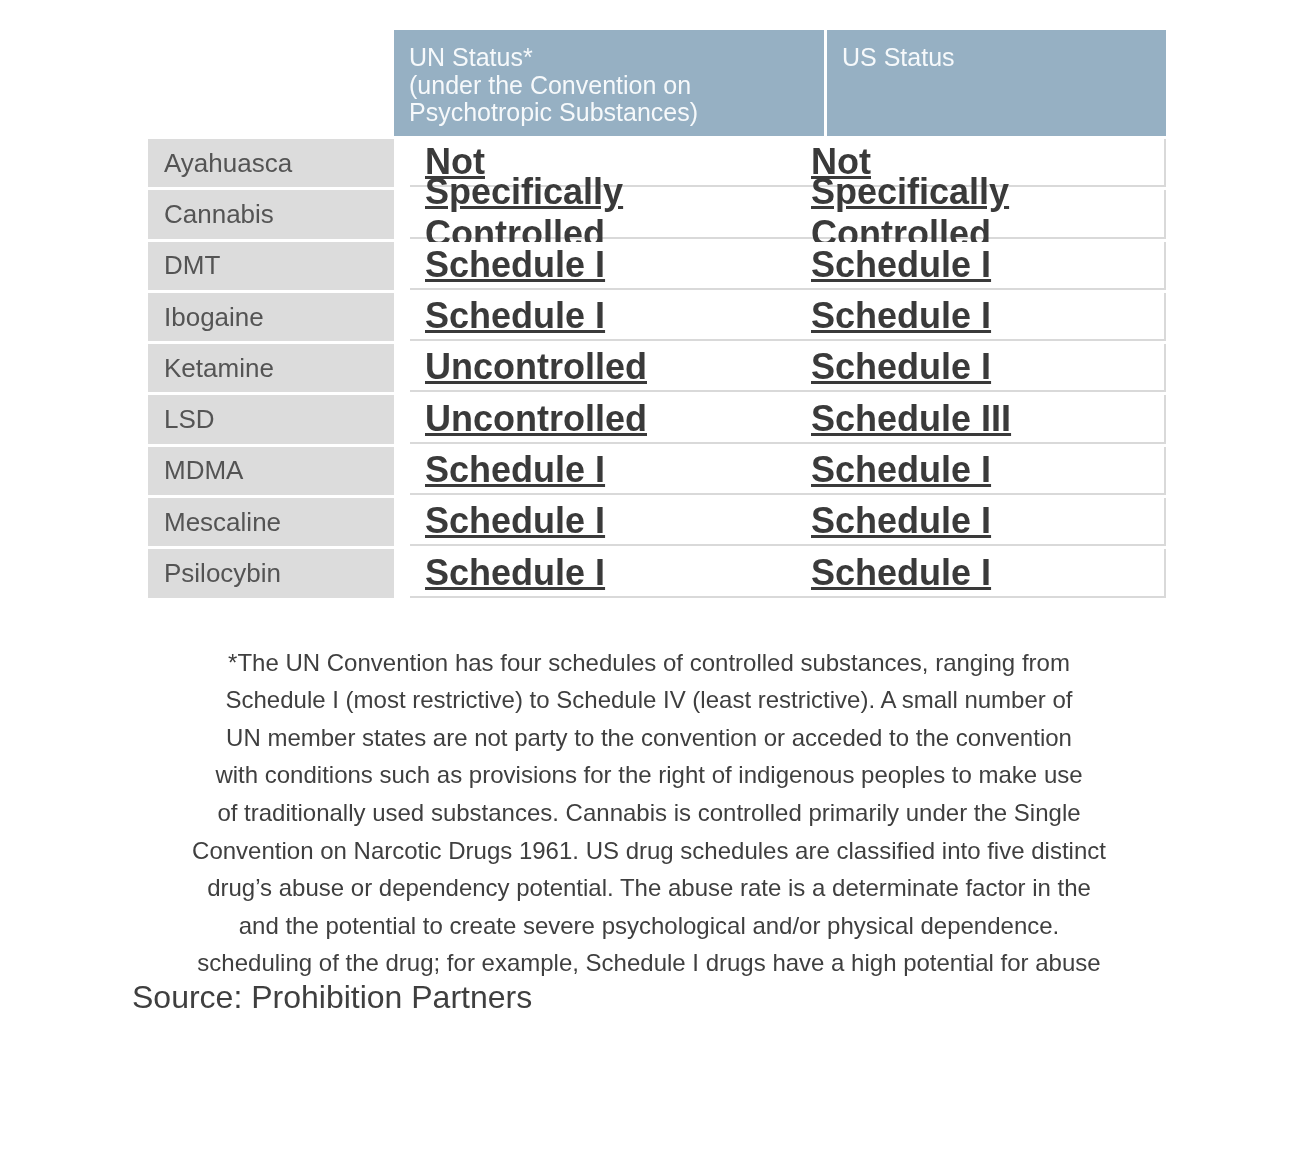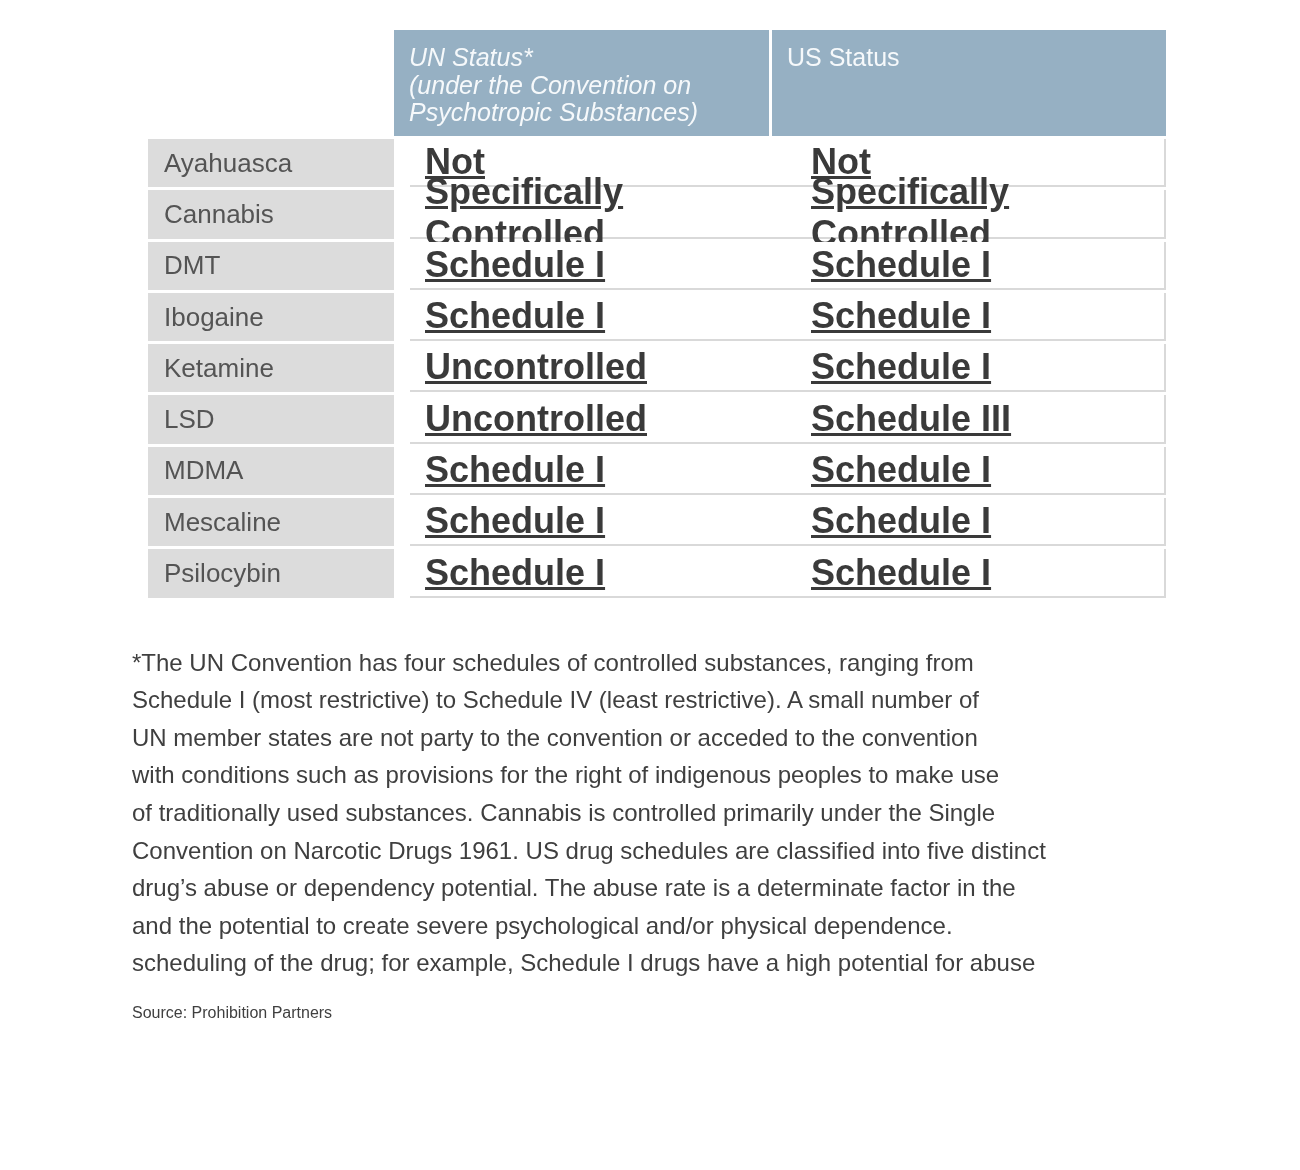--- a/index.html
+++ b/index.html
@@ -42,21 +42,21 @@
     height: 106px;
   }
   .hcell {
     background: var(--header-bg);
     color: var(--header-text);
     font-size: 25px;
     line-height: 27.5px;
     padding: 14px 18px 0 15px;
     white-space: pre-line;
   }
-  .hcell-un { width: 375px; font-style: italic; }
+  .hcell-un { width: 430px; }
   .hdivider { width: 3px; background: #ffffff; }
   .hcell-us { flex: 1; }
 
   .table-body { margin-top: 3px; padding-left: 16px; }
   .trow {
     display: flex;
     height: 48.3px;
     margin-bottom: 3px;
   }
   .cell-label {
@@ -89,25 +89,25 @@
 
   
   .footnote {
     margin-top: 46px;
     color: var(--footnote-text);
     font-size: 24px;
   }
   .footnote-line {
     line-height: 37.6px;
     white-space: nowrap;
+    text-align: center;
   }
   .source {
-    margin-top: 16px;
     color: var(--footnote-text);
-    font-size: 16px;
+    font-size: 32px;
     line-height: 30px;
   }
 </style>
 </head>
 <body>
 
 <div class="page">
   <div class="content">
 
     <div class="status-table">

